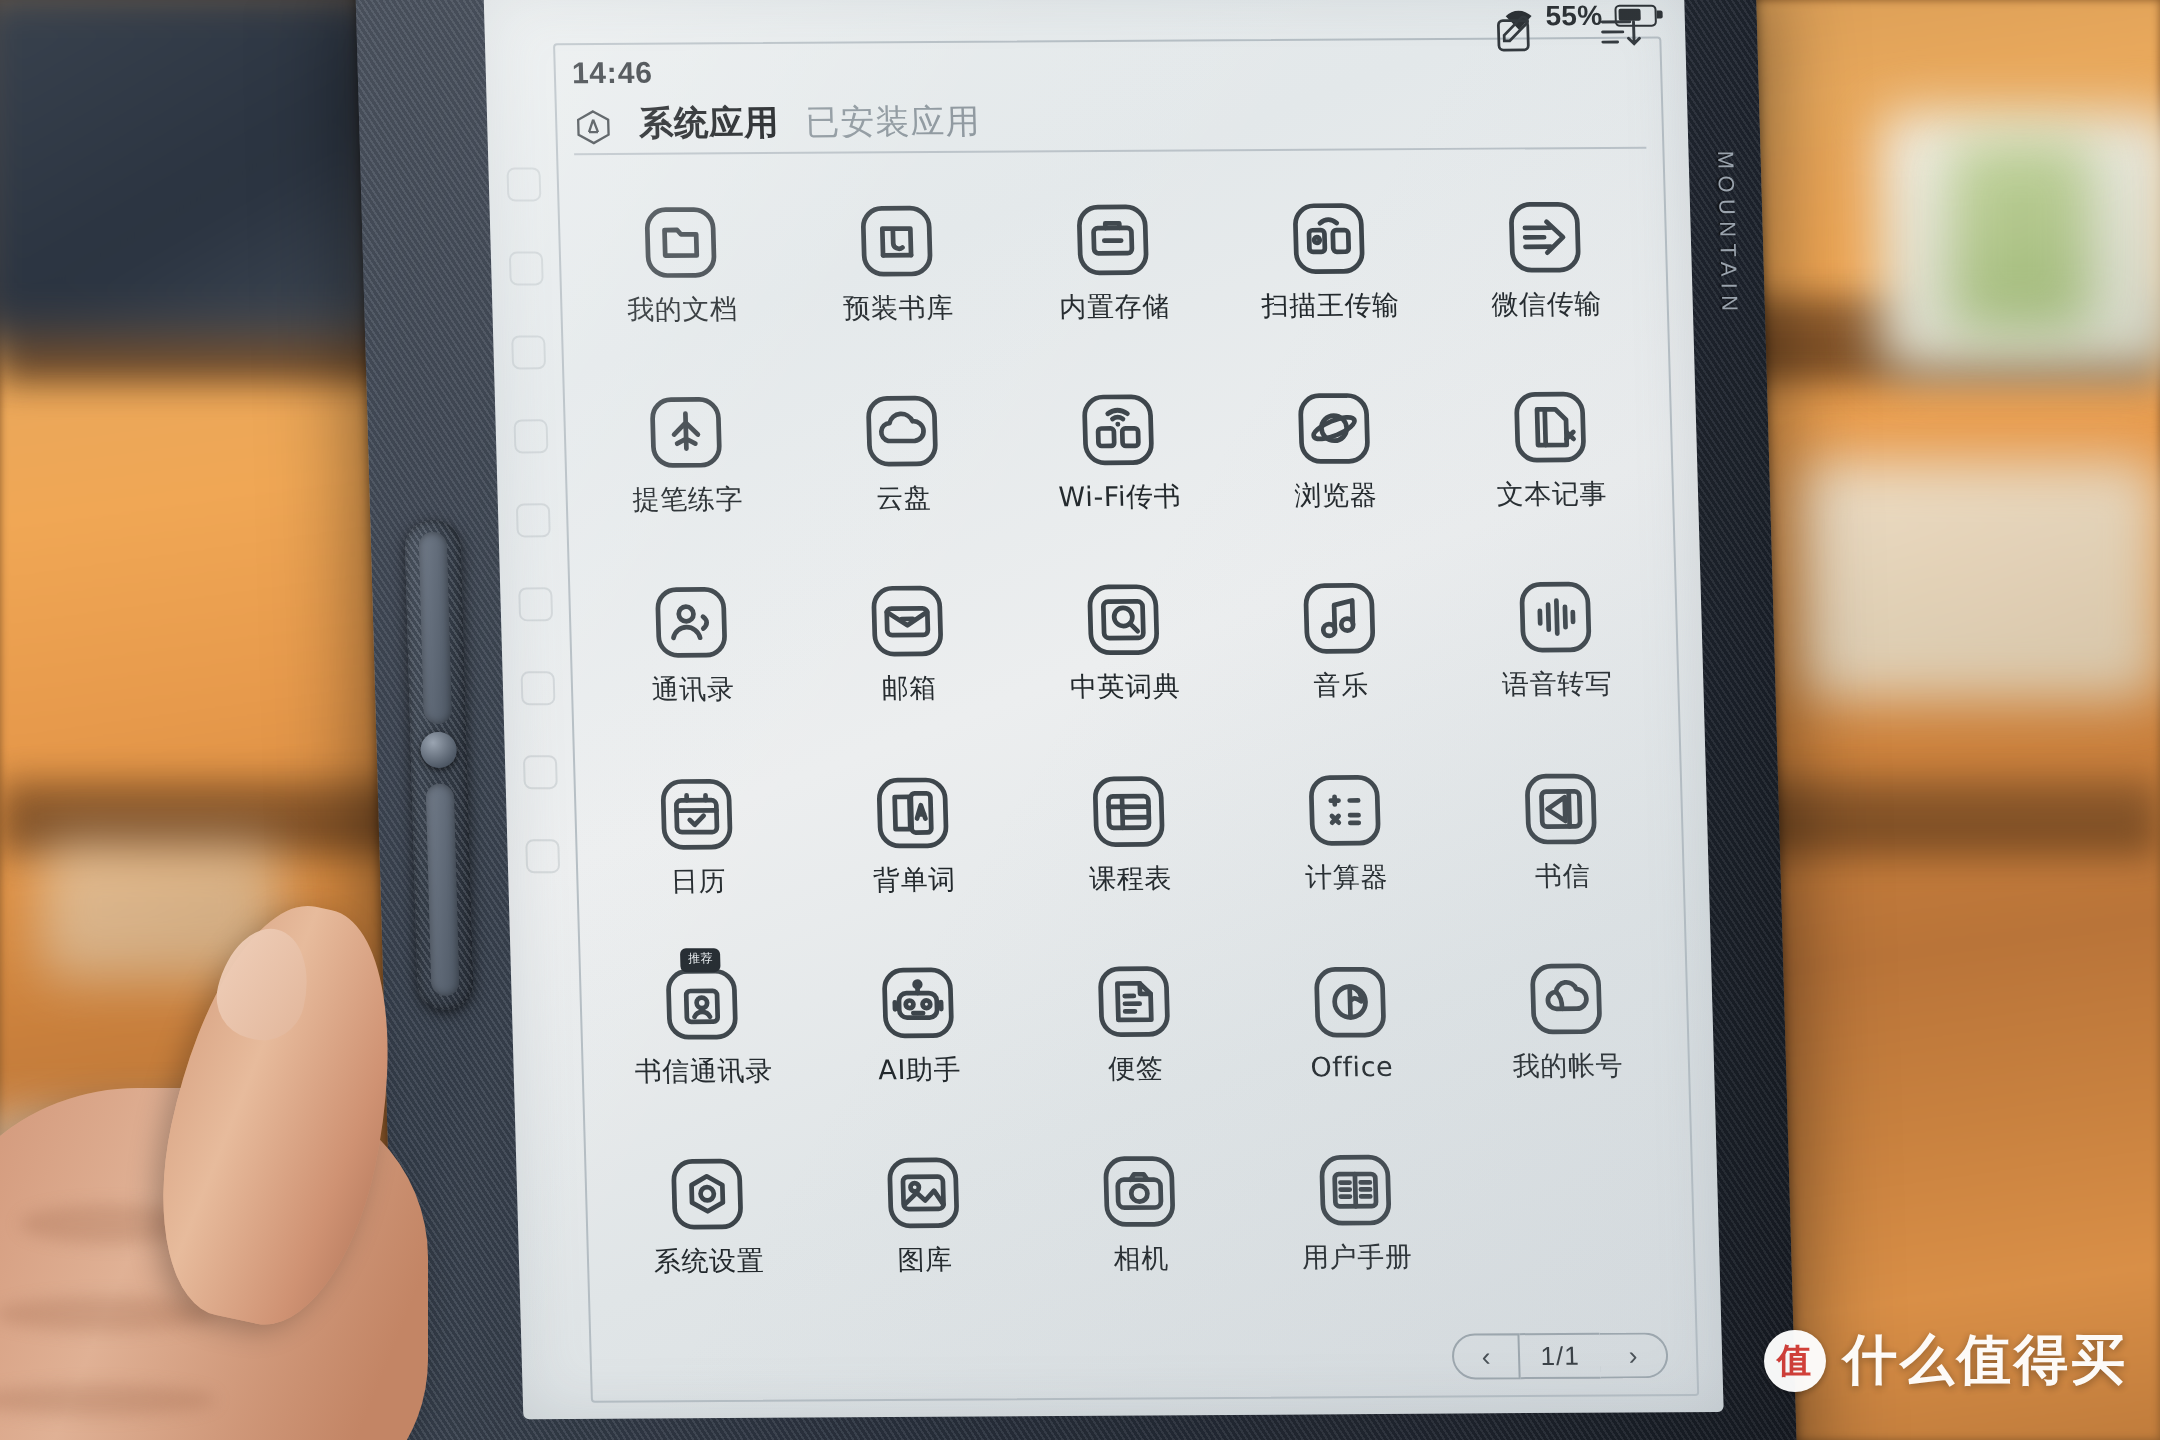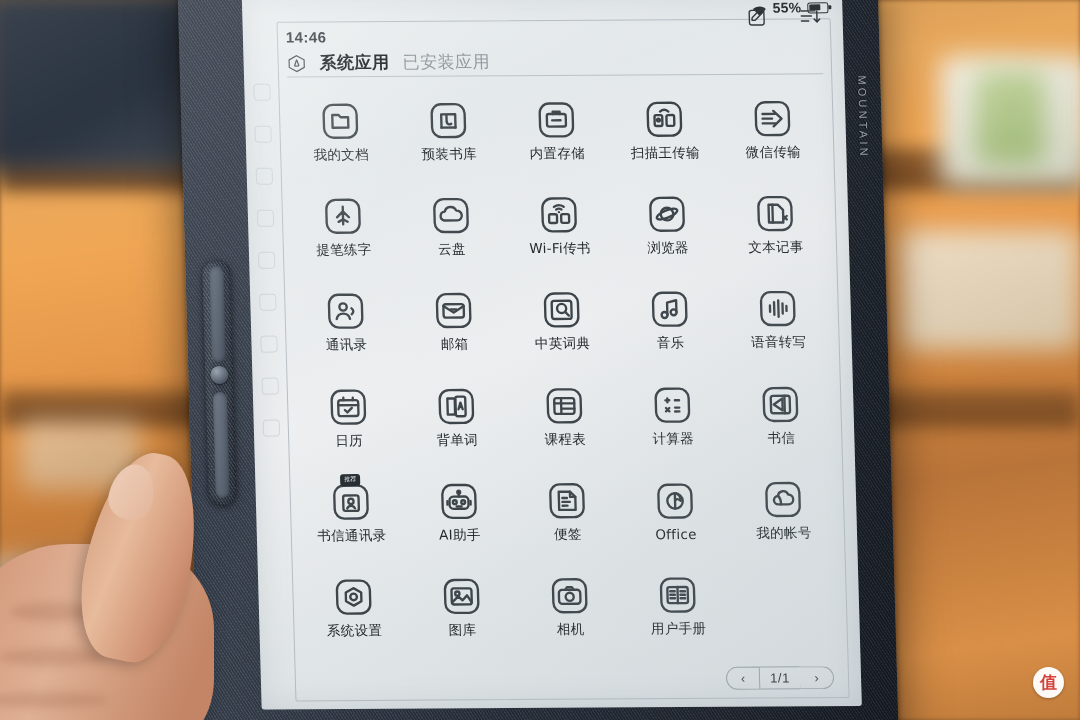--- a/index.html
+++ b/index.html
@@ -681,13 +681,14 @@
   <div class="palm"></div>
   <div class="knuckle" style="left:40px;top:150px;width:90px;height:20px;"></div>
   <div class="knuckle" style="left:28px;top:196px;width:110px;height:18px;"></div>
   <div class="knuckle" style="left:18px;top:240px;width:120px;height:16px;"></div>
   <div class="finger thumb"></div>
   <div class="thumbnail-p"></div>
 </div>
 
 <div id="watermark">
   <span class="wm-logo">值</span>
+  <span class="wm-text">什么值得买</span>
 </div>
 
 </body></html>

